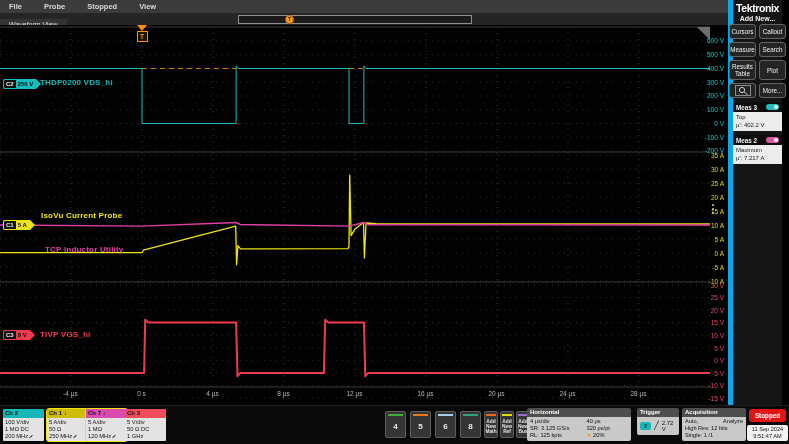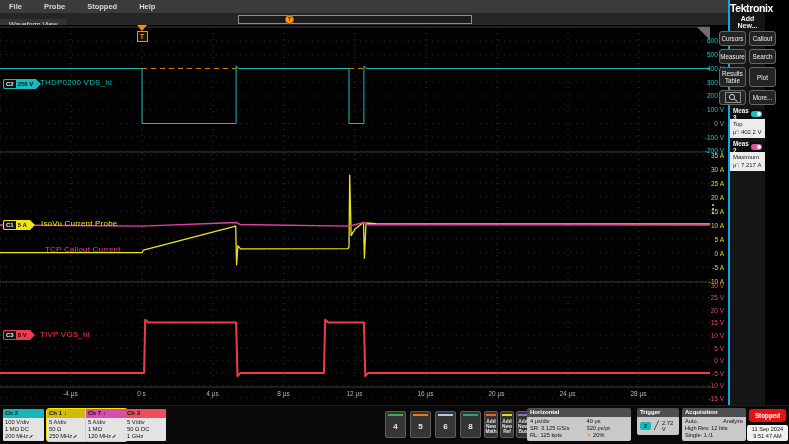--- a/index.html
+++ b/index.html
@@ -41,25 +41,25 @@
   #ax-time{position:absolute;left:35px;top:365px;display:grid;grid-auto-flow:column;
            grid-auto-columns:71px;color:#b5b5b5;}
   .axt{font-size:6.5px;text-align:center;}
 
   .chbadge{position:absolute;display:flex;height:10px;align-items:stretch;font-weight:bold;}
   .chbadge .cnum{background:#101010;border:1px solid;border-right:none;color:#eee;
                  font-size:6px;line-height:8px;padding:0 2px;border-radius:2px 0 0 2px;}
   .chbadge .cval{border:1px solid;border-left:none;font-size:6px;line-height:8px;
                  padding:0 2px;color:#0c0c0c;}
   .chbadge .ctip{width:0;height:0;border-top:5px solid transparent;border-bottom:5px solid transparent;}
-  .tracelabel{position:absolute;font-size:8px;font-weight:normal;letter-spacing:0.2px;}
+  .tracelabel{position:absolute;font-size:8px;font-weight:bold;letter-spacing:0.2px;}
 
   
-  .rightpanel{position:absolute;left:728px;top:0;width:37px;height:405px;background:#151515;
-              border-left:2px solid #0ea5e9;box-sizing:border-box;}
+  .rightpanel{position:absolute;left:728px;top:0;width:54px;height:405px;background:#151515;
+              border-left:5px solid #0ea5e9;box-sizing:border-box;}
   .brand{text-align:center;color:#fff;font-size:10.5px;font-weight:bold;margin-top:2px;
          letter-spacing:-0.4px;}
   .addnew{text-align:center;color:#f2f2f2;font-size:7px;font-weight:bold;margin:1px 0 2px;}
   .side-grid{display:grid;grid-template-columns:27px 27px;gap:3px;justify-content:center;}
   .sbtn{height:15px;background:#242424;border:1px solid #646464;border-radius:3px;color:#f0f0f0;
         font-size:6.3px;display:flex;align-items:center;justify-content:center;text-align:center;
         line-height:7px;padding:0 1px;box-sizing:border-box;}
   .sbtn.tall{height:20px;}
   .meascard{margin-top:4px;}
   .meashdr{height:10px;background:#0c0c0c;display:flex;align-items:center;
@@ -110,21 +110,21 @@
 <body>
 
 <div id="screen">
 
   <div class="menubar">
     <div class="menu-items">
 
     <span class="menu-item">File</span>
         <span class="menu-item">Probe</span>
         <span class="menu-item">Stopped</span>
-        <span class="menu-item">Help</span>
+        <span class="menu-item">View</span>
       </div>
   </div>
 
   <div class="tabbar">
     <span class="wtab">Waveform View</span>
   </div>
   <div class="navwidget">
     <div class="navmarker">T</div>
   </div>
 
@@ -198,22 +198,22 @@
       <span class="cval" style="background:#efe413;border-color:#efe413;">5 A</span>
       <span class="ctip" style="border-left:5px solid #efe413;"></span>
     </div>
     <div class="chbadge" style="left:3px;top:305px;">
       <span class="cnum" style="border-color:#ef3b50;">C3</span>
       <span class="cval" style="background:#ef3b50;border-color:#ef3b50;">8 V</span>
       <span class="ctip" style="border-left:5px solid #ef3b50;"></span>
     </div>
 
     <div class="tracelabel" style="left:40px;top:53px;color:#15bdbd;">THDP0200 VDS_hi</div>
-    <div class="tracelabel" style="left:41px;top:194px;color:#efe413;">IsoVu Current Probe</div>
-    <div class="tracelabel" style="left:45px;top:220px;color:#e23fa6;">TCP Callout Current</div>
+    <div class="tracelabel" style="left:41px;top:186px;color:#efe413;">IsoVu Current Probe</div>
+    <div class="tracelabel" style="left:45px;top:220px;color:#e23fa6;">TCP Inductor Utility</div>
     <div class="tracelabel" style="left:40px;top:305px;color:#ef3b50;">TIVP VGS_hi</div>
 
     <div class="axis-col" id="ax-ch2">
 
     <span class="axl">600 V</span>
         <span class="axl">500 V</span>
         <span class="axl">400 V</span>
         <span class="axl">300 V</span>
         <span class="axl">200 V</span>
         <span class="axl">100 V</span>

